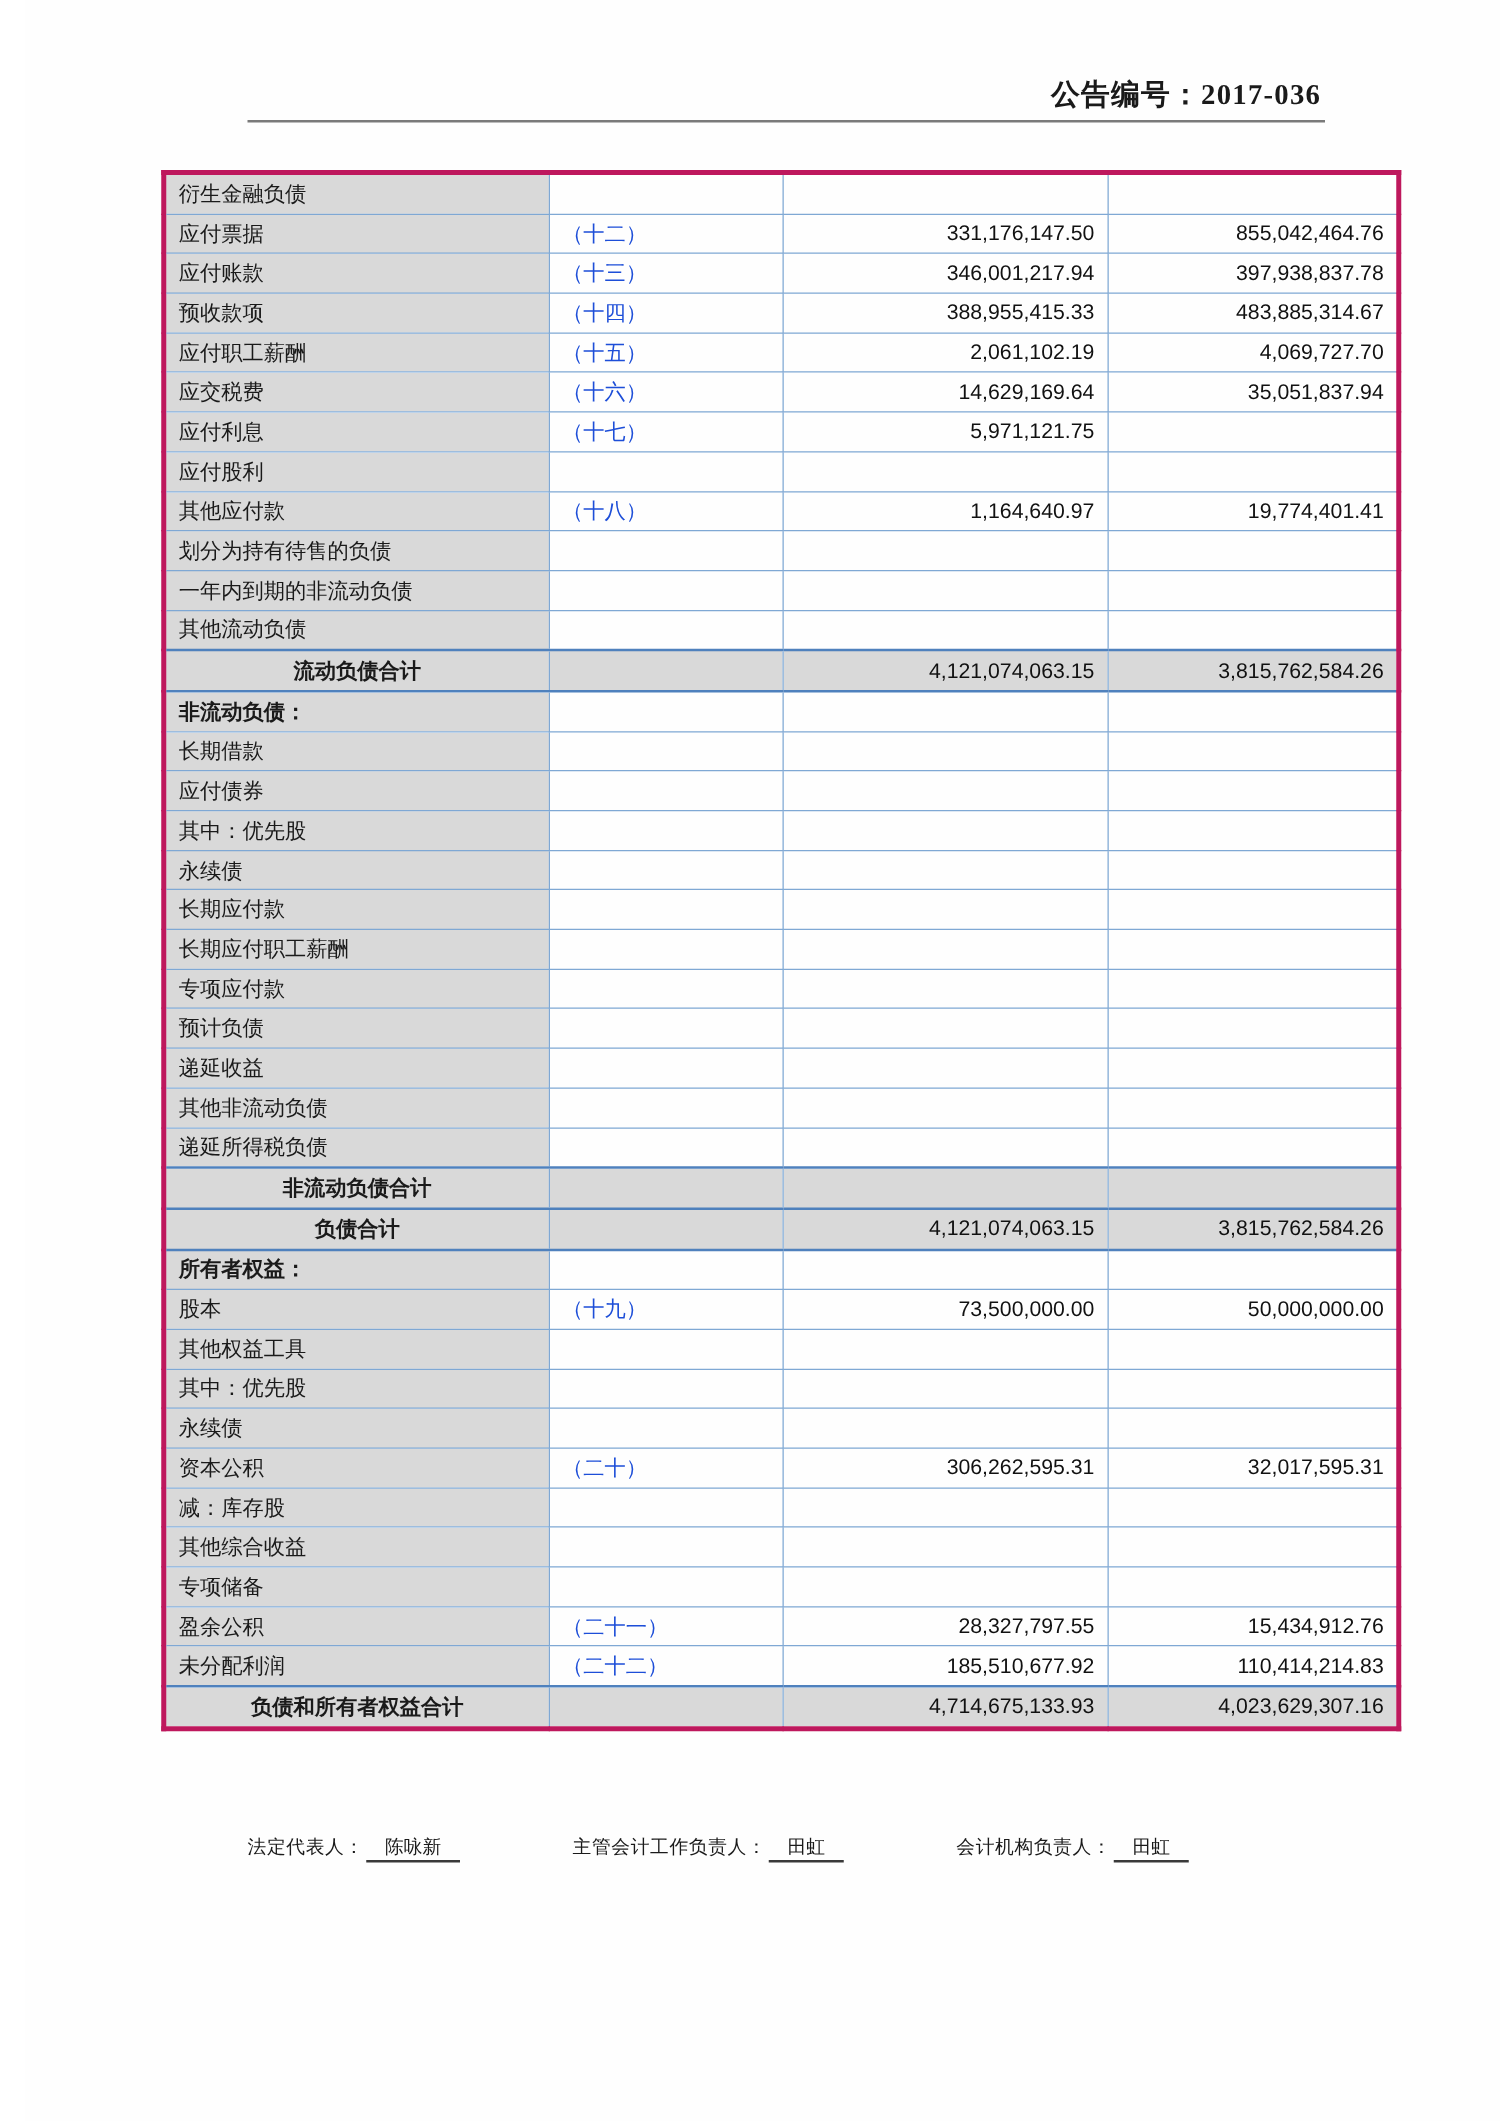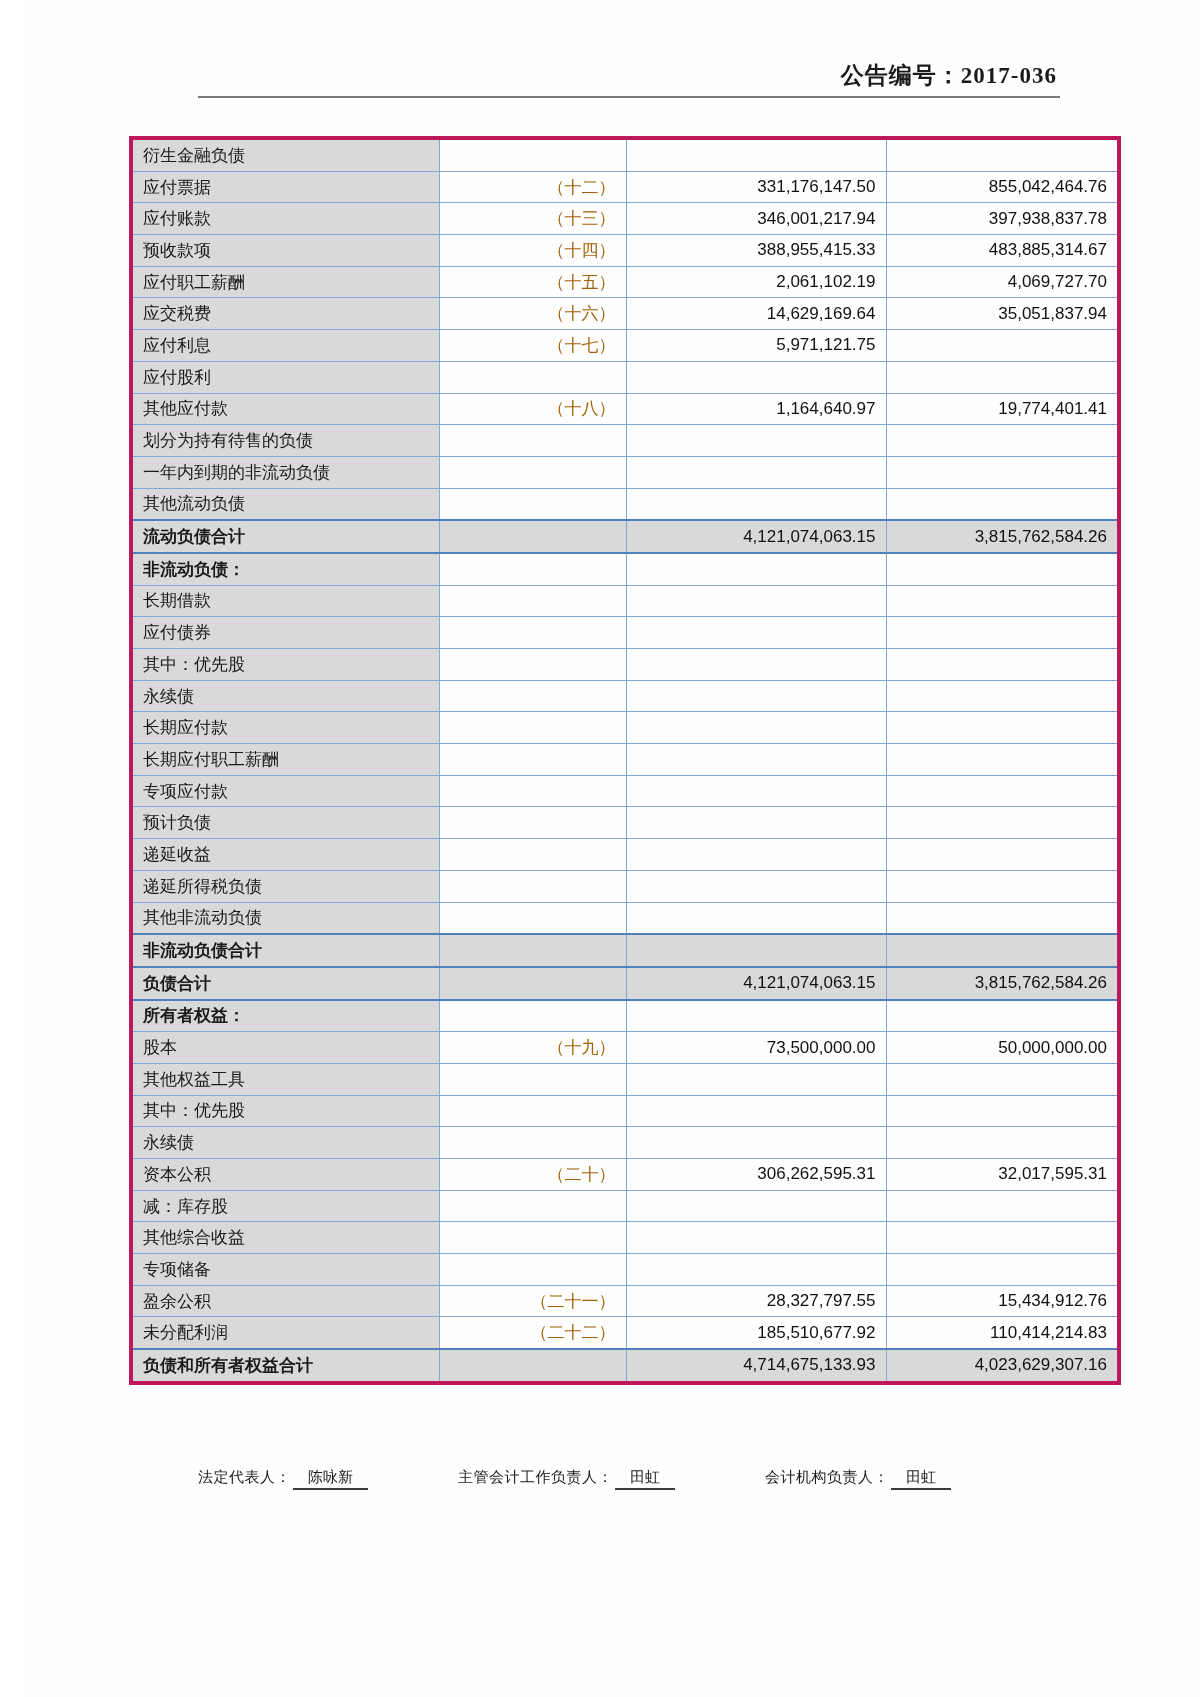--- a/index.html
+++ b/index.html
@@ -51,40 +51,41 @@
     padding: 0 10px;
     font-size: 17px;
     overflow: hidden;
     white-space: nowrap;
   }
   td.label-cell {
     background: #d9d9d9;
     text-align: left;
   }
   td.note-cell {
-    text-align: right;
+    text-align: left;
     font-size: 16px;
-    color: #a16207;
+    color: #1d4ed8;
   }
   td.num-cell {
     text-align: right;
     font-family: "Liberation Sans", sans-serif;
     font-size: 16.5px;
     color: #111;
   }
   tr.row-section td.label-cell {
     font-weight: bold;
   }
   tr.row-total td {
     background: #d9d9d9;
     border-top: 2px solid #4f81bd;
     border-bottom: 2px solid #4f81bd;
   }
   tr.row-total td.label-cell {
     font-weight: bold;
+    text-align: center;
   }
   tr.indent td.label-cell {
   }
   
   .footer {
     position: absolute;
     top: 1468px;
     left: 178px;
     display: flex;
     gap: 90px;
@@ -253,27 +254,27 @@
           <td class="num-cell"></td>
           <td class="num-cell"></td>
         </tr>
         <tr class="row-item">
           <td class="label-cell">递延收益</td>
           <td class="note-cell"></td>
           <td class="num-cell"></td>
           <td class="num-cell"></td>
         </tr>
         <tr class="row-item">
+          <td class="label-cell">其他非流动负债</td>
+          <td class="note-cell"></td>
+          <td class="num-cell"></td>
+          <td class="num-cell"></td>
+        </tr>
+        <tr class="row-item">
           <td class="label-cell">递延所得税负债</td>
-          <td class="note-cell"></td>
-          <td class="num-cell"></td>
-          <td class="num-cell"></td>
-        </tr>
-        <tr class="row-item">
-          <td class="label-cell">其他非流动负债</td>
           <td class="note-cell"></td>
           <td class="num-cell"></td>
           <td class="num-cell"></td>
         </tr>
         <tr class="row-total">
           <td class="label-cell">非流动负债合计</td>
           <td class="note-cell"></td>
           <td class="num-cell"></td>
           <td class="num-cell"></td>
         </tr>

